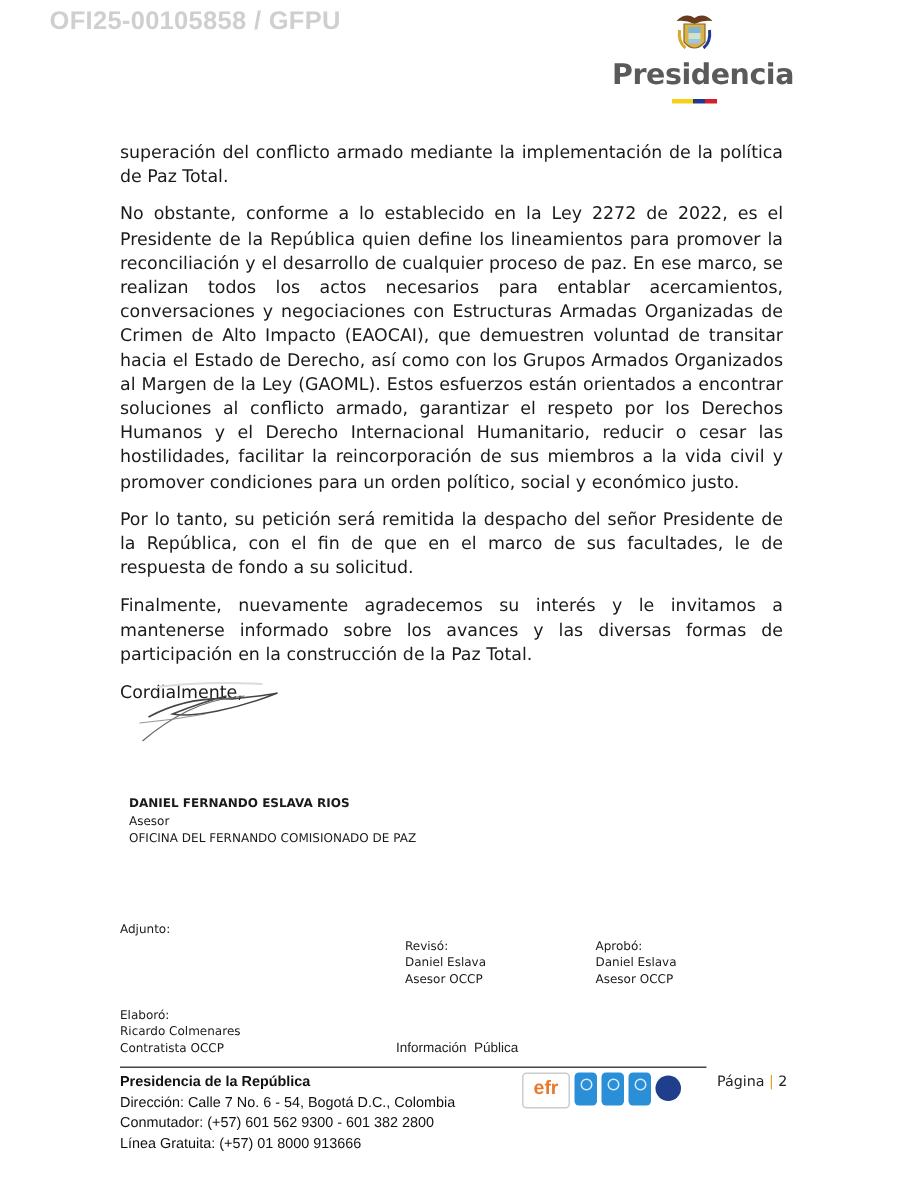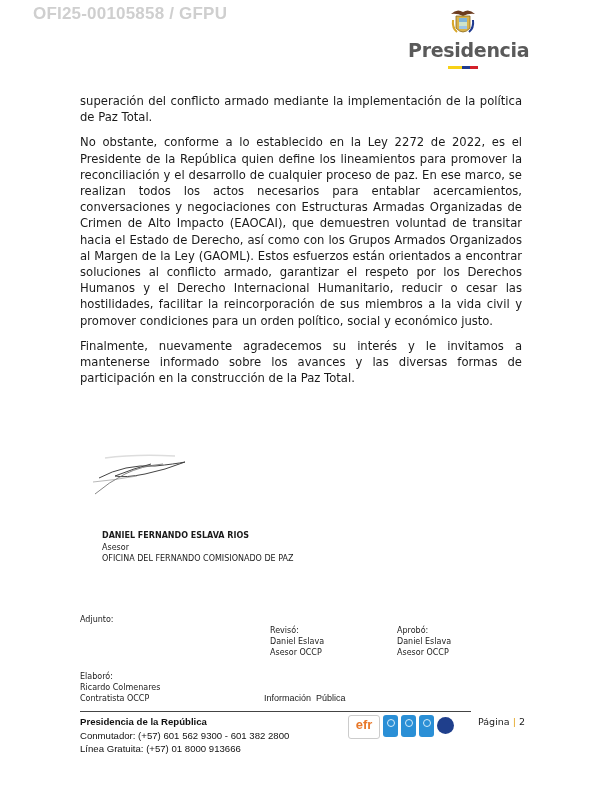--- a/index.html
+++ b/index.html
@@ -6,21 +6,21 @@
   body { width:601px; height:789px; position:relative; overflow:hidden; font-family:"DejaVu Sans", sans-serif; color:#1a1a1a; }
   .watermark { position:absolute; left:33px; top:4px; font-family:"Liberation Sans", sans-serif; font-weight:bold; font-size:17px; color:#cfcfcf; letter-spacing:0.2px; }
   .logo { position:absolute; left:408px; top:6px; width:110px; height:64px; text-align:center; }
   .shield { width:28px; height:32px; margin:0 auto; position:relative; }
   .logo-word { font-family:"DejaVu Sans", sans-serif; font-weight:bold; font-size:19px; color:#5a5a5a; letter-spacing:-0.3px; line-height:20px; margin-top:2px; }
   .flag { width:30px; height:3px; margin:6px auto 0; display:flex; }
   .flag span { display:block; height:3px; }
   .body-text { position:absolute; left:80px; top:93px; width:442px; font-size:11.6px; line-height:16.2px; }
   .body-text p { margin:0 0 9px 0; text-align:justify; }
   .signature { position:absolute; left:85px; top:452px; width:110px; height:50px; }
-  .signer { position:absolute; left:86px; top:530px; font-size:8px; line-height:11.5px;margin-left:16px; }
+  .signer { position:absolute; left:86px; top:530px; font-size:8px; line-height:11.5px; }
   .signer .name { font-weight:bold; }
   .credits { position:absolute; left:80px; top:614px; width:400px; font-size:8px; line-height:11px; }
   .credits .col { position:absolute; }
   .info-publica { position:absolute; left:264px; top:693px; font-family:"Liberation Sans", sans-serif; font-size:9px; color:#222; }
   .footer-line { position:absolute; left:80px; top:711px; width:391px; border-top:1px solid #444; }
   .footer-addr { position:absolute; left:80px; top:715px; font-family:"Liberation Sans", sans-serif; font-size:9.6px; line-height:13.5px; color:#111; }
   .footer-addr .org { font-weight:bold; }
   .certs { position:absolute; left:348px; top:715px; display:flex; align-items:flex-start; gap:3px; }
   .cert-efr { width:30px; height:22px; border:1px solid #ccc; border-radius:3px; font-family:"Liberation Sans", sans-serif; font-weight:bold; color:#e8782a; font-size:13px; text-align:center; line-height:17px; }
   .cert-ic { width:15px; height:22px; background:#2a8fd6; border-radius:3px; position:relative; }
@@ -50,21 +50,23 @@
   <div class="flag">
     <span style="width:14px;background:#f7d117"></span>
     <span style="width:8px;background:#1f3a8f"></span>
     <span style="width:8px;background:#d3202a"></span>
   </div>
 </div>
 
 <div class="body-text">
   <p>superación del conflicto armado mediante la implementación de la política de Paz Total.</p>
   <p>No obstante, conforme a lo establecido en la Ley 2272 de 2022, es el Presidente de la República quien define los lineamientos para promover la reconciliación y el desarrollo de cualquier proceso de paz. En ese marco, se realizan todos los actos necesarios para entablar acercamientos, conversaciones y negociaciones con Estructuras Armadas Organizadas de Crimen de Alto Impacto (EAOCAI), que demuestren voluntad de transitar hacia el Estado de Derecho, así como con los Grupos Armados Organizados al Margen de la Ley (GAOML). Estos esfuerzos están orientados a encontrar soluciones al conflicto armado, garantizar el respeto por los Derechos Humanos y el Derecho Internacional Humanitario, reducir o cesar las hostilidades, facilitar la reincorporación de sus miembros a la vida civil y promover condiciones para un orden político, social y económico justo.</p>
+  <p>Por lo tanto, su petición será remitida la despacho del señor Presidente de la República, con el fin de que en el marco de sus facultades, le de respuesta de fondo a su solicitud.</p>
   <p>Finalmente, nuevamente agradecemos su interés y le invitamos a mantenerse informado sobre los avances y las diversas formas de participación en la construcción de la Paz Total.</p>
+  <p>Cordialmente,</p>
 </div>
 
 <div class="signature">
   <svg width="110" height="50" viewBox="0 0 110 50">
     <path d="M14 26 Q40 12 70 14 Q90 12 100 10 Q80 18 60 22 Q40 26 30 24 Q50 16 66 12" stroke="#444" stroke-width="1" fill="none"></path>
     <path d="M10 42 Q24 30 40 22 Q56 14 78 12" stroke="#666" stroke-width="0.8" fill="none"></path>
     <path d="M8 30 Q30 28 52 24" stroke="#888" stroke-width="0.6" fill="none"></path>
     <path d="M20 6 Q50 2 90 4" stroke="#ddd" stroke-width="1.5" fill="none"></path>
   </svg>
 </div>
@@ -94,20 +96,21 @@
       <div>Asesor OCCP</div>
     </div>
   </div>
 </div>
 
 <div class="info-publica" style="white-space:pre;">Información  Pública</div>
 <div class="footer-line"></div>
 
 <div class="footer-addr">
   <div class="org">Presidencia de la República</div>
+  <div>Dirección: Calle 7 No. 6 - 54, Bogotá D.C., Colombia</div>
   <div>Conmutador: (+57) 601 562 9300 - 601 382 2800</div>
   <div>Línea Gratuita: (+57) 01 8000 913666</div>
 </div>
 
 <div class="certs">
   <div class="cert-efr">efr</div>
   <div class="cert-ic"></div>
   <div class="cert-ic"></div>
   <div class="cert-ic"></div>
   <div class="cert-iqnet"></div>

